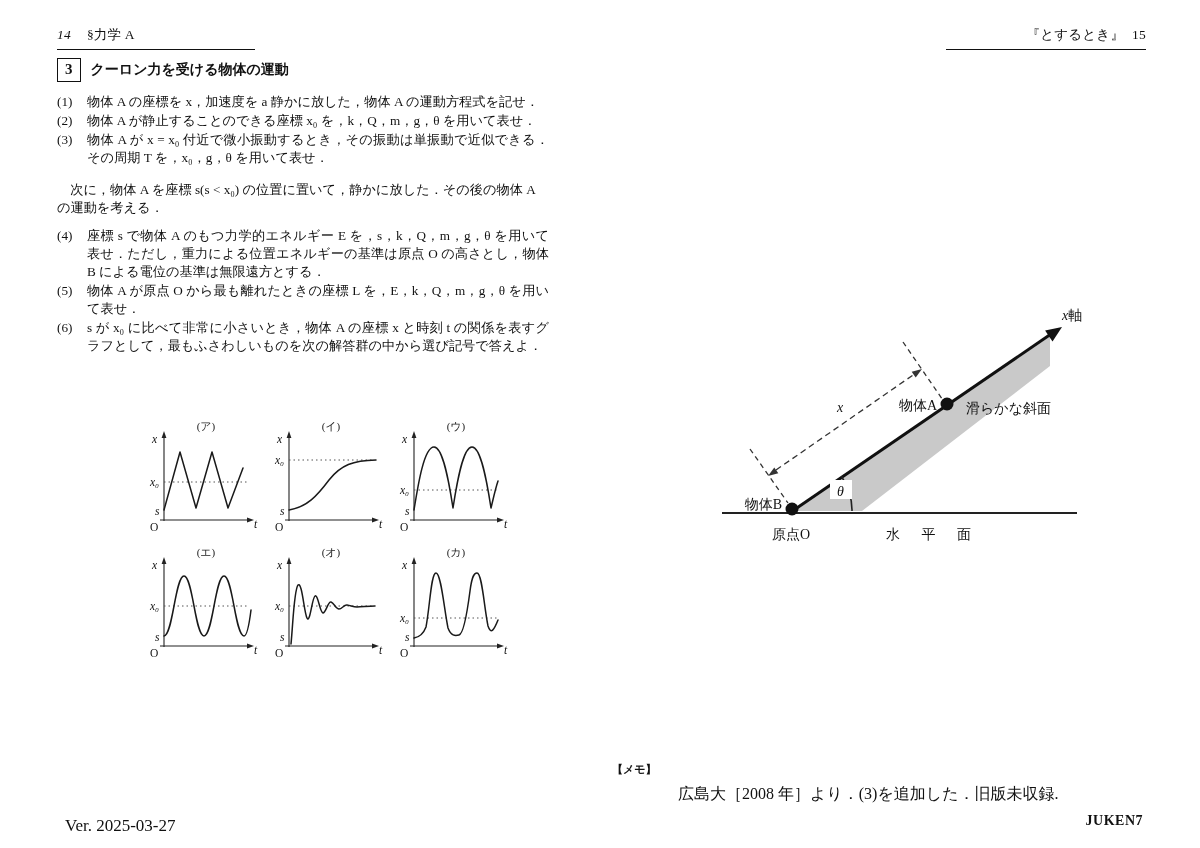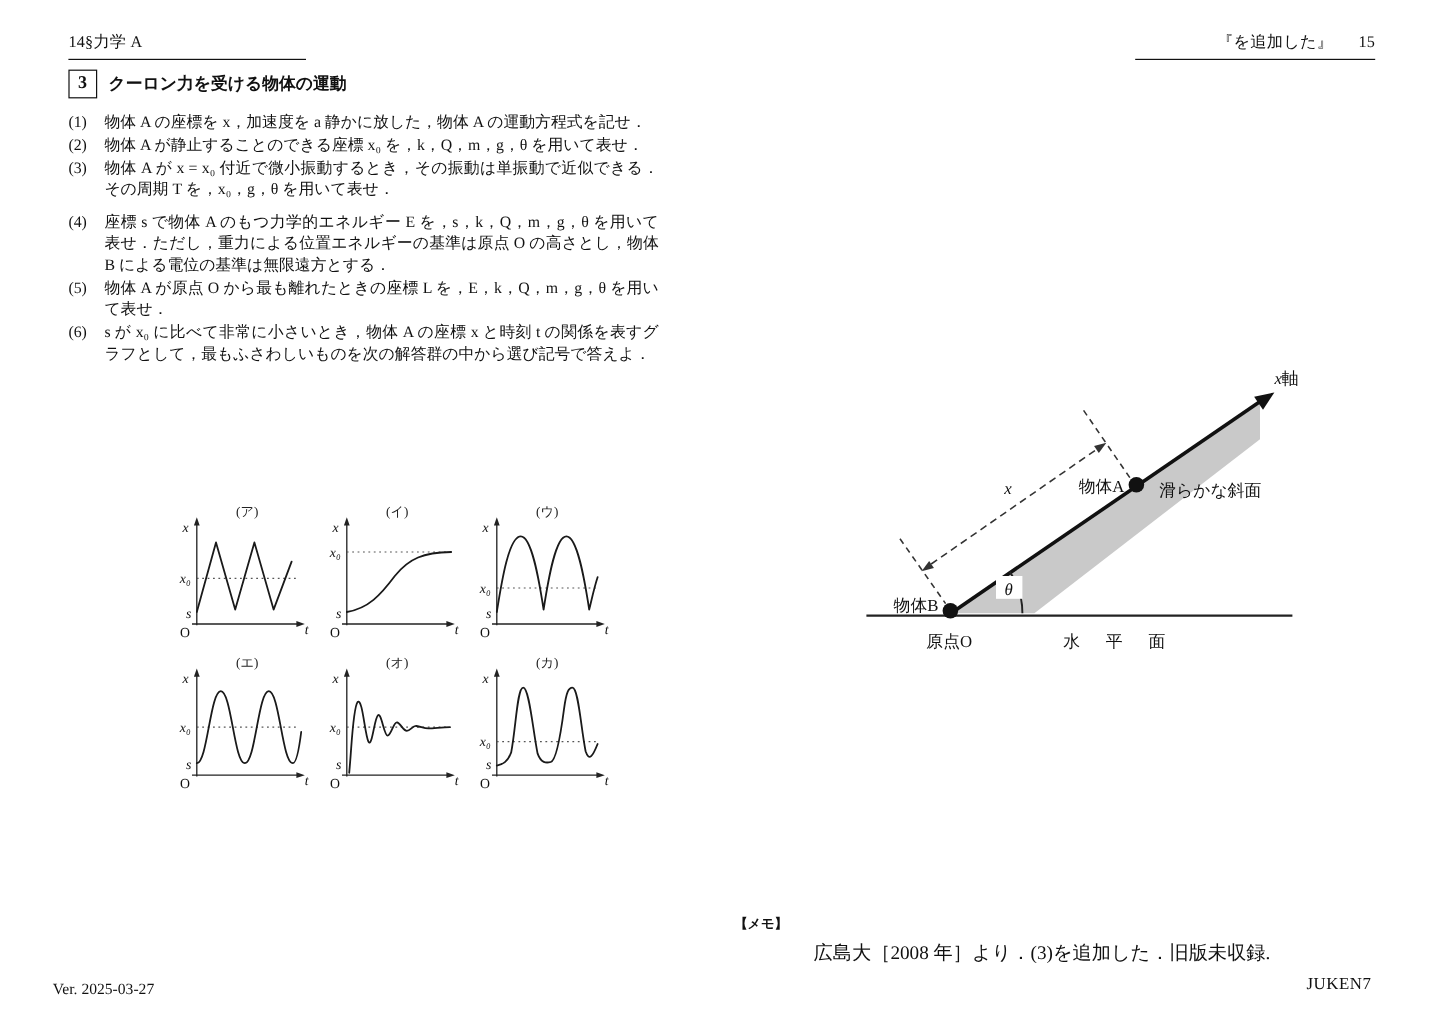--- a/index.html
+++ b/index.html
@@ -6,23 +6,23 @@
   body{
     width:1200px;height:848px;position:relative;background:#ffffff;
     font-family:"Liberation Serif","DejaVu Serif",serif;color:#111;
     overflow:hidden;
   }
   .abs{position:absolute;}
 
   
   .hdr{font-size:13.5px;letter-spacing:.2px;}
   .hdr-left{left:57px;top:26px;width:198px;border-bottom:1.2px solid #111;padding-bottom:5px;}
-  .hdr-left .num{}
+  .hdr-left .num{margin-right:16px;font-style:italic;}
   .hdr-right{left:946px;top:26px;width:200px;border-bottom:1.2px solid #111;padding-bottom:5px;text-align:right;}
-  .hdr-right .num{margin-left:21px;}
+  .hdr-right .num{margin-left:8px;}
 
   
   .main-col{left:57px;top:58px;width:492px;}
   .sec-head{display:flex;align-items:center;margin-bottom:11px;}
   .sec-num{border:1.5px solid #111;font-weight:bold;font-size:15px;line-height:1;
            padding:3px 7px 4px;font-family:"Liberation Serif",serif;}
   .sec-title{font-family:"Liberation Sans","DejaVu Sans",sans-serif;font-weight:bold;
              font-size:14px;margin-left:10px;}
   .para{font-size:13.2px;line-height:18px;text-align:justify;text-indent:1em;}
   .qlist{margin-top:9px;}
@@ -44,31 +44,31 @@
   
   .diagram text{fill:#111;}
   .dg-label{font-size:14px;}
   .dg-math{font-size:14px;font-style:italic;}
   .dg-wide{font-size:14px;letter-spacing:9px;}
 
   
   .memo-title{left:612px;top:762px;font-family:"Liberation Sans","DejaVu Sans",sans-serif;
               font-weight:bold;font-size:11px;}
   .memo-body{left:678px;top:784px;font-size:16px;}
-  .ftr-ver{left:44px;top:816px;font-size:13px;}
-  .ftr-brand{left:1085px;top:813px;width:58px;text-align:right;font-weight:normal;font-size:14px;letter-spacing:.5px;}
+  .ftr-ver{left:65px;top:816px;font-size:17px;}
+  .ftr-brand{left:1085px;top:813px;width:58px;text-align:right;font-weight:bold;font-size:14px;letter-spacing:.5px;}
 </style>
 </head>
 <body>
 
 <div class="abs hdr hdr-left">
   <span class="num">14</span><span>§力学 A</span>
 </div>
 <div class="abs hdr hdr-right">
-  <span>『を追加した』</span><span class="num">15</span>
+  <span>『とするとき』</span><span class="num">15</span>
 </div>
 
 <div class="abs main-col">
   <div class="sec-head">
     <span class="sec-num">3</span>
     <span class="sec-title">クーロン力を受ける物体の運動</span>
   </div>
 
   <div class="qlist">
     <div class="q">
@@ -78,20 +78,21 @@
     <div class="q">
       <span class="qnum">(2)</span>
       <span class="qtext">物体 A が静止することのできる座標 x₀ を，k，Q，m，g，θ を用いて表せ．</span>
     </div>
     <div class="q">
       <span class="qnum">(3)</span>
       <span class="qtext">物体 A が x = x₀ 付近で微小振動するとき，その振動は単振動で近似できる．その周期 T を，x₀，g，θ を用いて表せ．</span>
     </div>
   </div>
 
+  <p class="interlude">次に，物体 A を座標 s(s &lt; x₀) の位置に置いて，静かに放した．その後の物体 A の運動を考える．</p>
 
   <div class="qlist">
     <div class="q">
       <span class="qnum">(4)</span>
       <span class="qtext">座標 s で物体 A のもつ力学的エネルギー E を，s，k，Q，m，g，θ を用いて表せ．ただし，重力による位置エネルギーの基準は原点 O の高さとし，物体 B による電位の基準は無限遠方とする．</span>
     </div>
     <div class="q">
       <span class="qnum">(5)</span>
       <span class="qtext">物体 A が原点 O から最も離れたときの座標 L を，E，k，Q，m，g，θ を用いて表せ．</span>
     </div>

